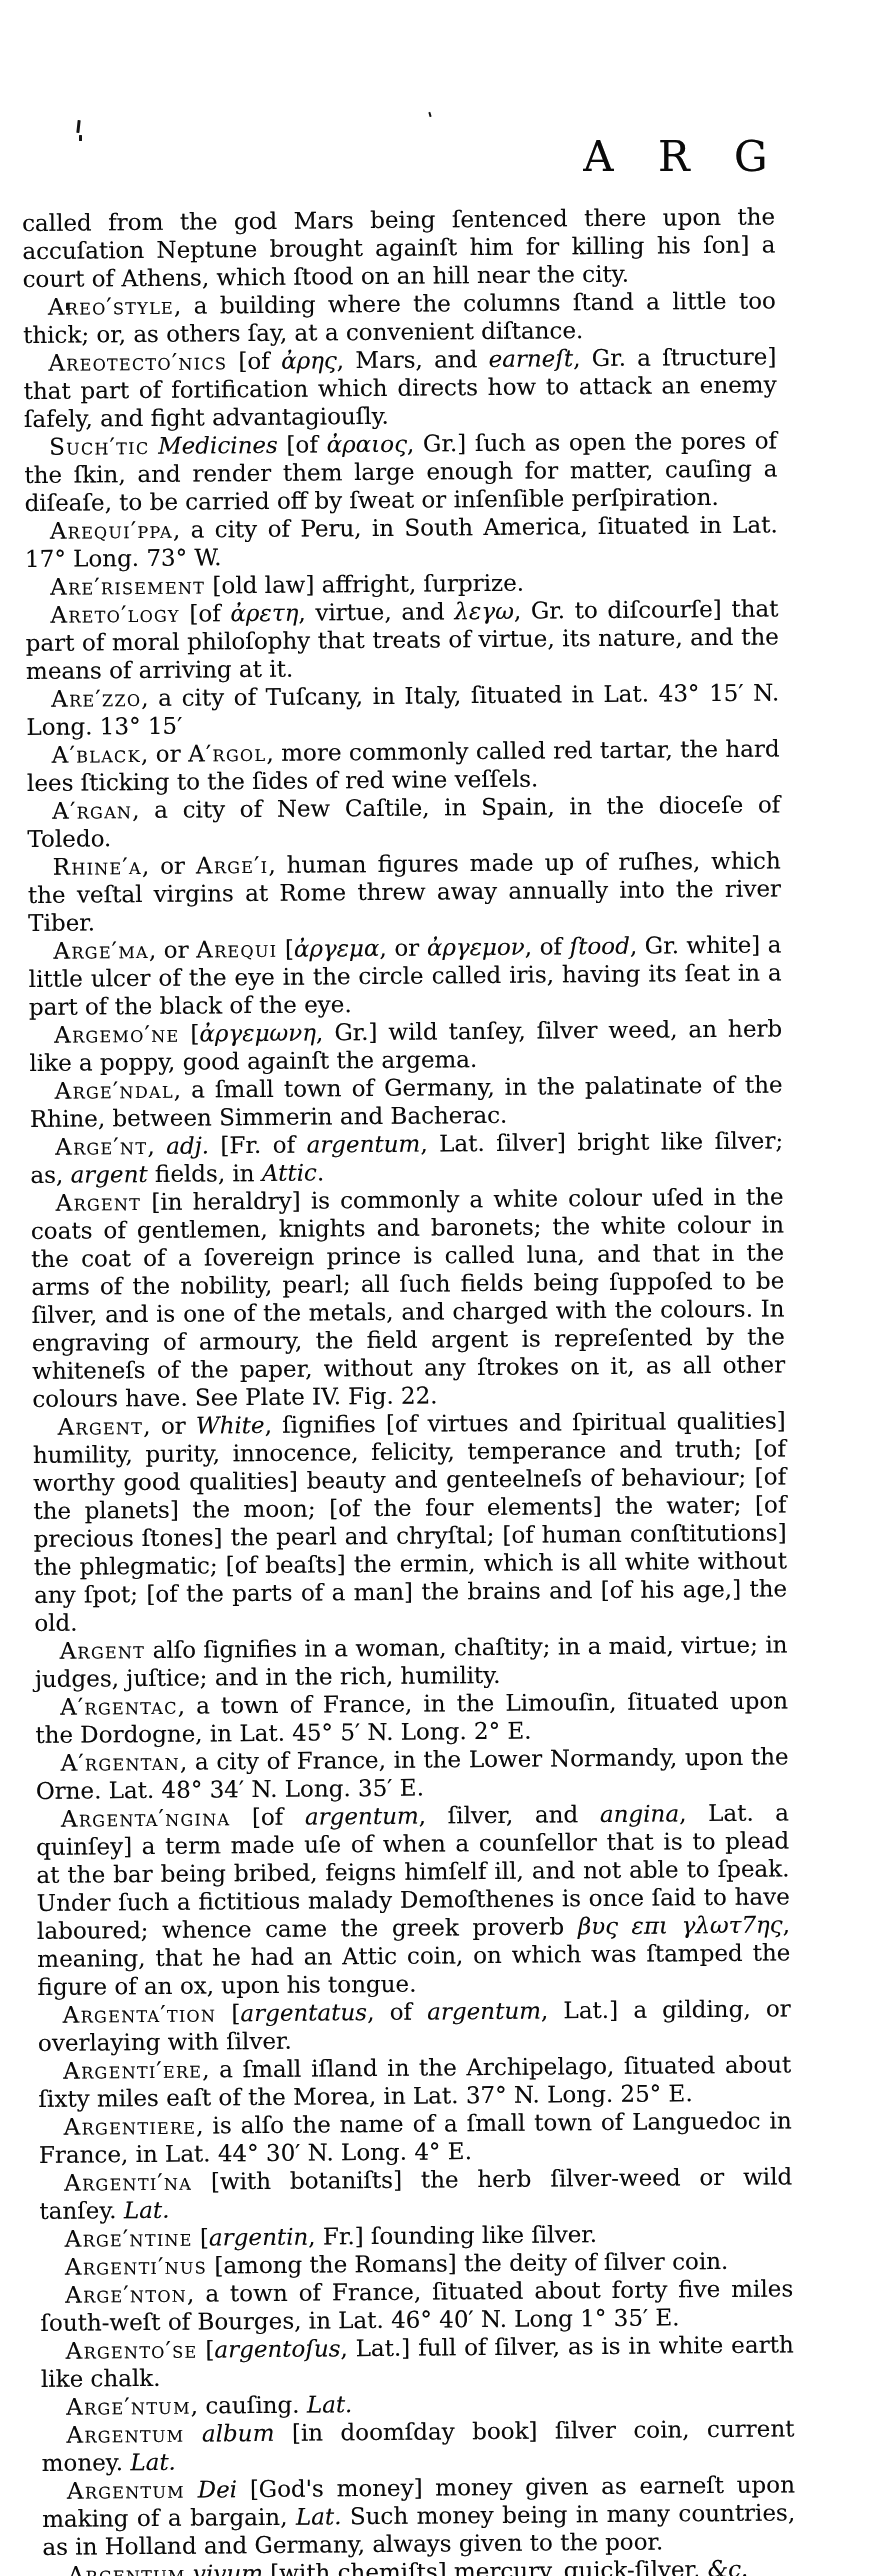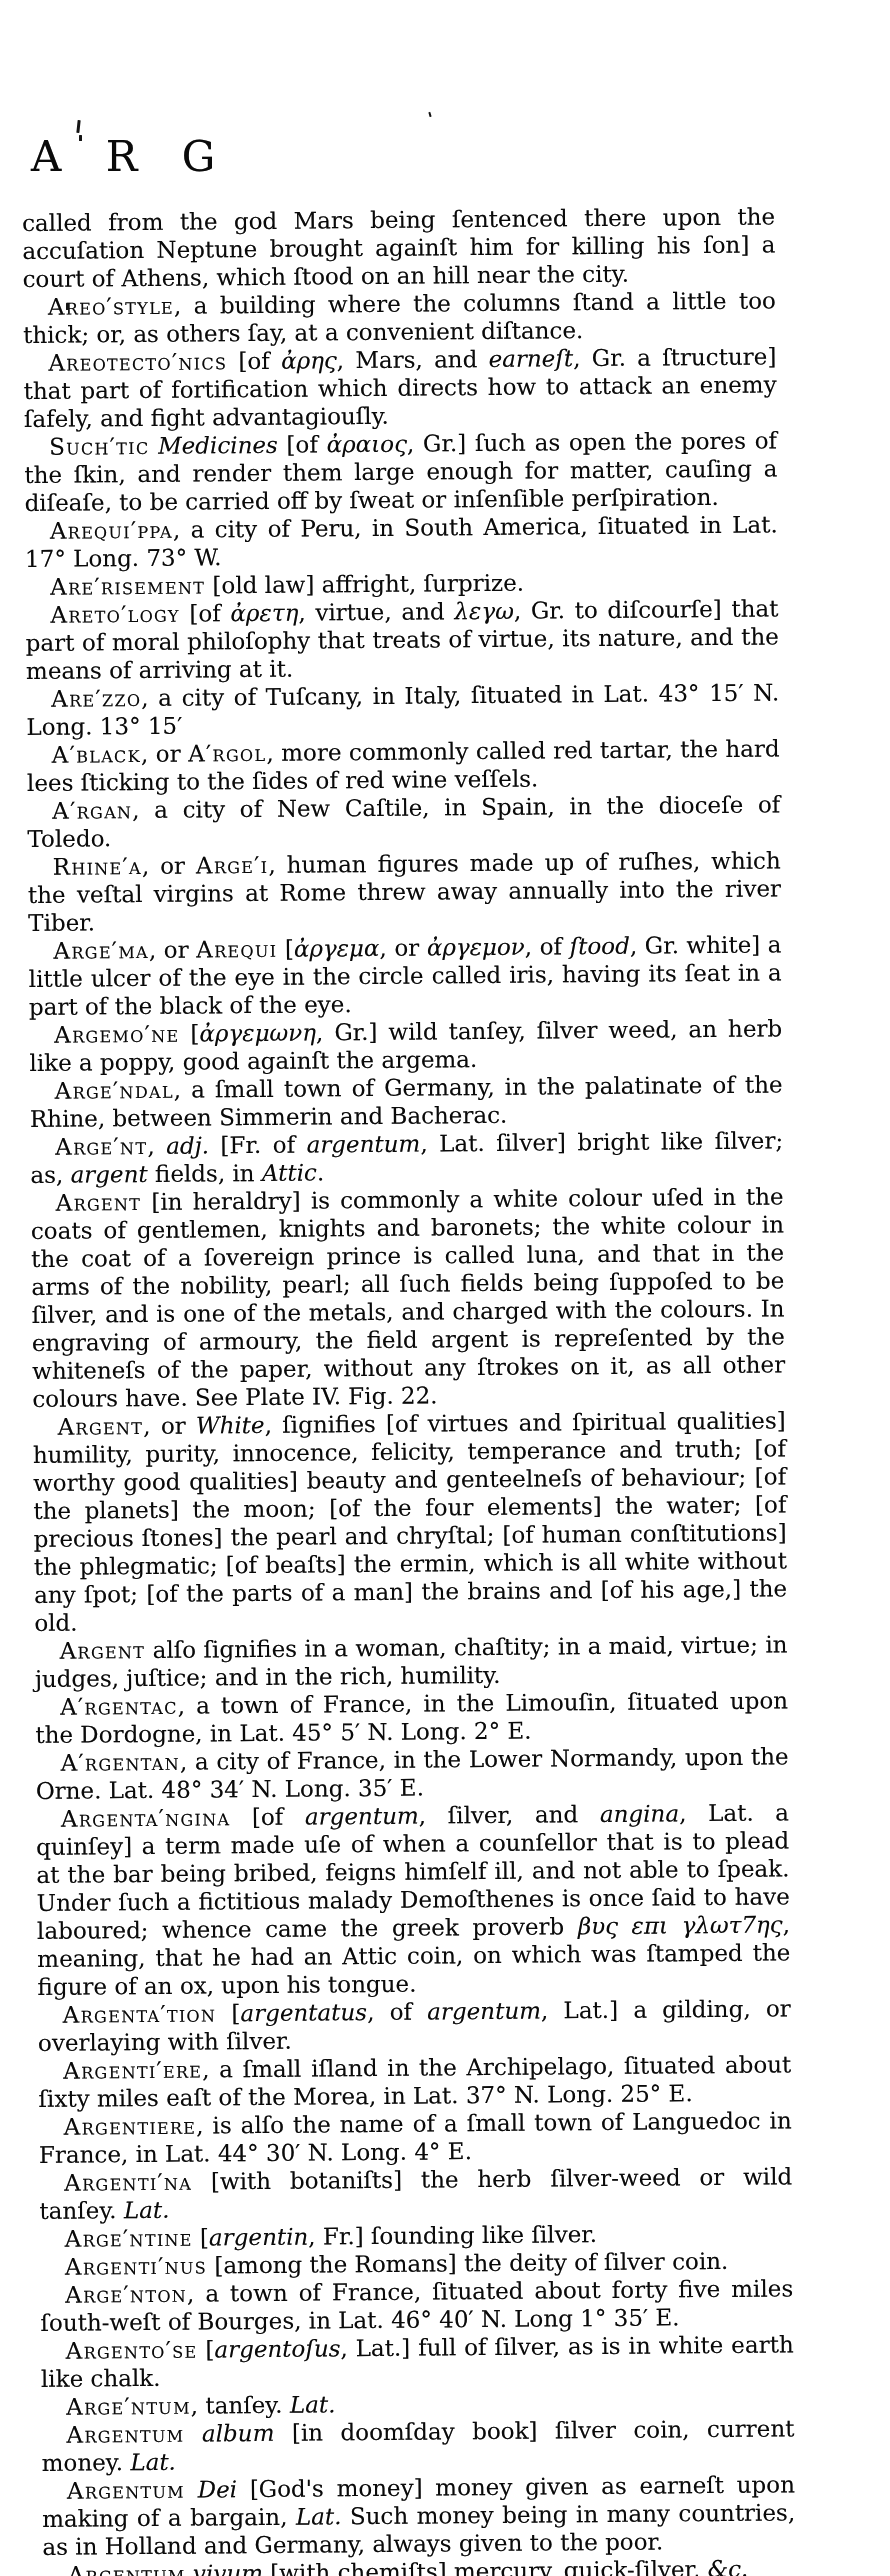--- a/index.html
+++ b/index.html
@@ -3,21 +3,21 @@
 <meta charset="utf-8">
 <style>
   html, body { margin:0; padding:0; background:#ffffff; }
   .page {
     position:relative; width:890px; height:3267px;
     background:#ffffff; overflow:hidden; color:#0a0a0a;
     font-family:"DejaVu Serif", serif;
   }
   .running-head {
     position:absolute; left:31px; top:132px; width:752px;
-    text-align:left; font-size:42px; letter-spacing:15.5px;
+    text-align:right; font-size:42px; letter-spacing:15.5px;
     white-space:nowrap; text-shadow:0 0 0.5px rgba(0,0,0,0.45);
   }
   .entries {
     position:absolute; left:21.6px; top:209px; width:753px;
     transform:rotate(-0.5deg); transform-origin:0 0;
     text-shadow:0 0 0.5px rgba(0,0,0,0.4);
   }
   .entries p {
     margin:0; font-size:23px; line-height:28px;
     text-align:justify; text-justify:inter-word;
@@ -61,21 +61,21 @@
       <p class="indent"><span class="sc">A′rgentan</span><span>, a city of France, in the Lower Normandy, upon the Orne.  Lat. 48° 34′ N. Long. 35′ E.</span></p>
       <p class="indent"><span class="sc">Argenta′ngina</span><span> [of </span><span class="i">argentum</span><span>, ſilver, and </span><span class="i">angina</span><span>, Lat. a quinſey] a term made uſe of when a counſellor that is to plead at the bar being bribed, feigns himſelf ill, and not able to ſpeak.  Under ſuch a fictitious malady Demoſthenes is once ſaid to have laboured; whence came the greek proverb </span><span class="g">βυς επι γλωτ7ης</span><span>, meaning, that he had an Attic coin, on which was ſtamped the figure of an ox, upon his tongue.</span></p>
       <p class="indent"><span class="sc">Argenta′tion</span><span> [</span><span class="i">argentatus</span><span>, of </span><span class="i">argentum</span><span>, Lat.] a gilding, or overlaying with ſilver.</span></p>
       <p class="indent"><span class="sc">Argenti′ere</span><span>, a ſmall iſland in the Archipelago, ſituated about ſixty miles eaſt of the Morea, in Lat. 37° N.  Long. 25° E.</span></p>
       <p class="indent"><span class="sc">Argentiere</span><span>, is alſo the name of a ſmall town of Languedoc in France, in Lat. 44° 30′ N. Long. 4° E.</span></p>
       <p class="indent"><span class="sc">Argenti′na</span><span> [with botaniſts] the herb ſilver-weed or wild tanſey.  </span><span class="i">Lat.</span></p>
       <p class="indent"><span class="sc">Arge′ntine</span><span> [</span><span class="i">argentin</span><span>, Fr.] ſounding like ſilver.</span></p>
       <p class="indent"><span class="sc">Argenti′nus</span><span> [among the Romans] the deity of ſilver coin.</span></p>
       <p class="indent"><span class="sc">Arge′nton</span><span>, a town of France, ſituated about forty five miles ſouth-weſt of Bourges, in Lat. 46° 40′ N. Long 1° 35′ E.</span></p>
       <p class="indent"><span class="sc">Argento′se</span><span> [</span><span class="i">argentoſus</span><span>, Lat.] full of ſilver, as is in white earth like chalk.</span></p>
-      <p class="indent"><span class="sc">Arge′ntum</span><span>, tanſey.  </span><span class="i">Lat.</span></p>
+      <p class="indent"><span class="sc">Arge′ntum</span><span>, cauſing.  </span><span class="i">Lat.</span></p>
       <p class="indent"><span class="sc">Argentum</span><span> </span><span class="i">album</span><span> [in doomſday book] ſilver coin, current money.  </span><span class="i">Lat.</span></p>
       <p class="indent"><span class="sc">Argentum</span><span> </span><span class="i">Dei</span><span> [God's money] money given as earneſt upon making of a bargain, </span><span class="i">Lat.</span><span> Such money being in many countries, as in Holland and Germany, always given to the poor.</span></p>
       <p class="indent"><span class="sc">Argentum</span><span> </span><span class="i">vivum</span><span> [with chemiſts] mercury, quick-ſilver, </span><span class="i">&amp;c.</span></p>
       <p class="indent"><span class="sc">Argi′l</span><span> [</span><span class="i">argilla</span><span>, Lat. </span><span class="g">ἀργιλλΘ</span><span>, Gr. in natural hiſtory] white clay; a fat ſoft kind of earth, of which potters veſſels are made.</span></p>
     </div>
 
   <div class="speck s1"></div>
   <div class="speck s2"></div>
   <div class="speck s3"></div>
   <div class="speck s4"></div>

